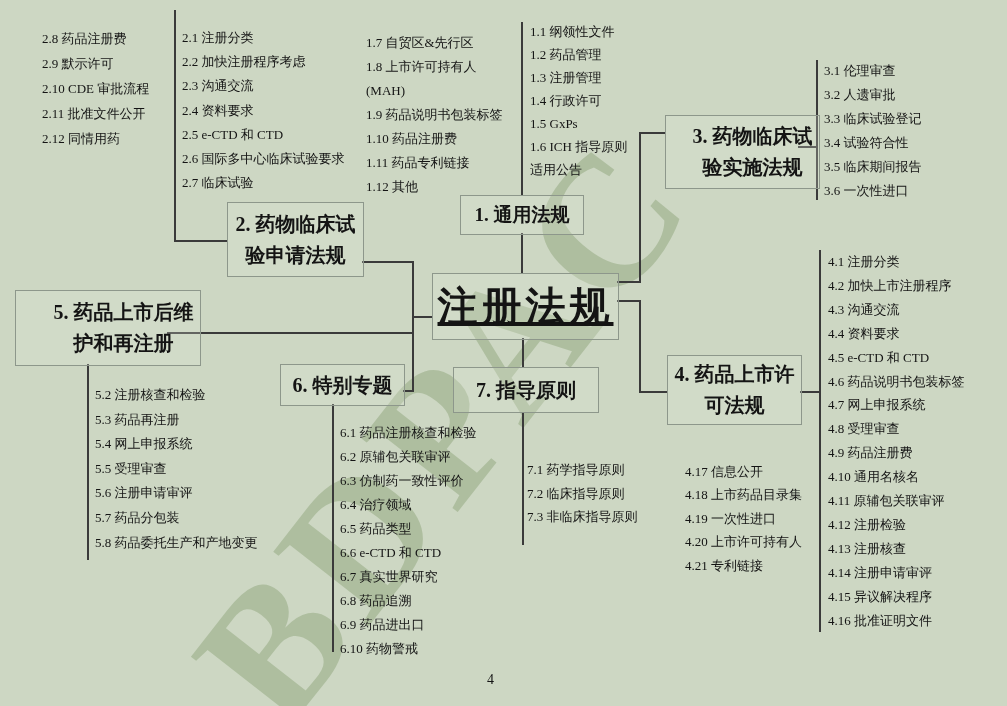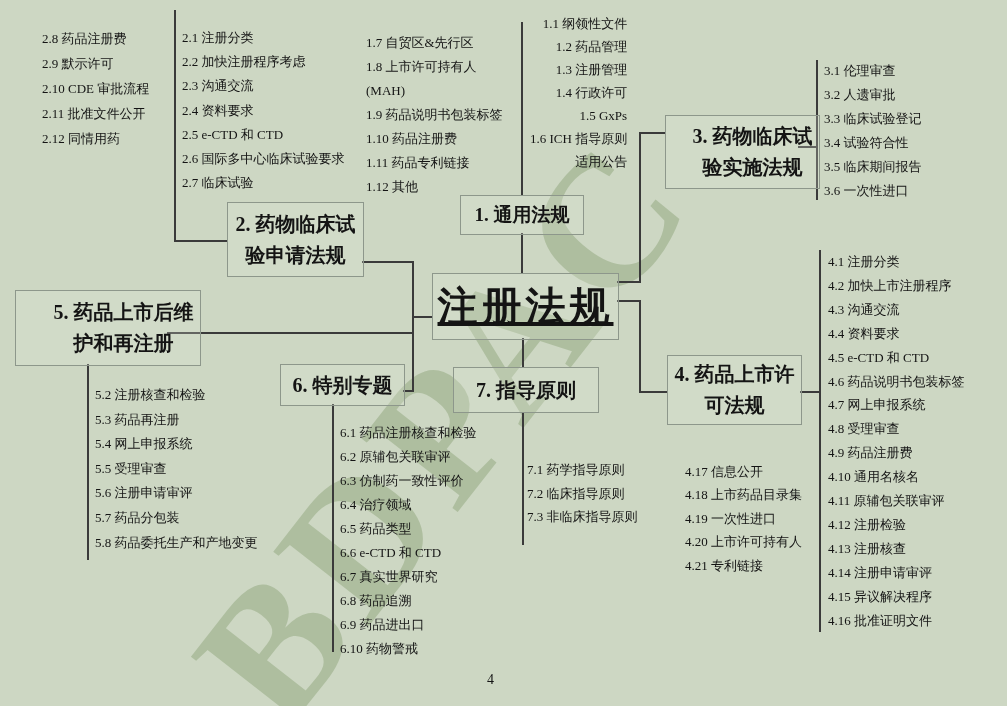--- a/index.html
+++ b/index.html
@@ -137,21 +137,21 @@
 
   <div class="list" style="left:366px;top:31px;line-height:24px;">
       <div class="li">1.7 自贸区&amp;先行区</div>
       <div class="li">1.8 上市许可持有人</div>
       <div class="li">(MAH)</div>
       <div class="li">1.9 药品说明书包装标签</div>
       <div class="li">1.10 药品注册费</div>
       <div class="li">1.11 药品专利链接</div>
       <div class="li">1.12 其他</div>
     </div>
-  <div class="list" style="left:530px;top:12px;line-height:23px;text-align:right;">
+  <div class="list" style="left:530px;top:20px;line-height:23px;">
       <div class="li">1.1 纲领性文件</div>
       <div class="li">1.2 药品管理</div>
       <div class="li">1.3 注册管理</div>
       <div class="li">1.4 行政许可</div>
       <div class="li">1.5 GxPs</div>
       <div class="li">1.6 ICH 指导原则</div>
       <div class="li">适用公告</div>
     </div>
 
   <div class="list" style="left:824px;top:59px;line-height:24px;">

